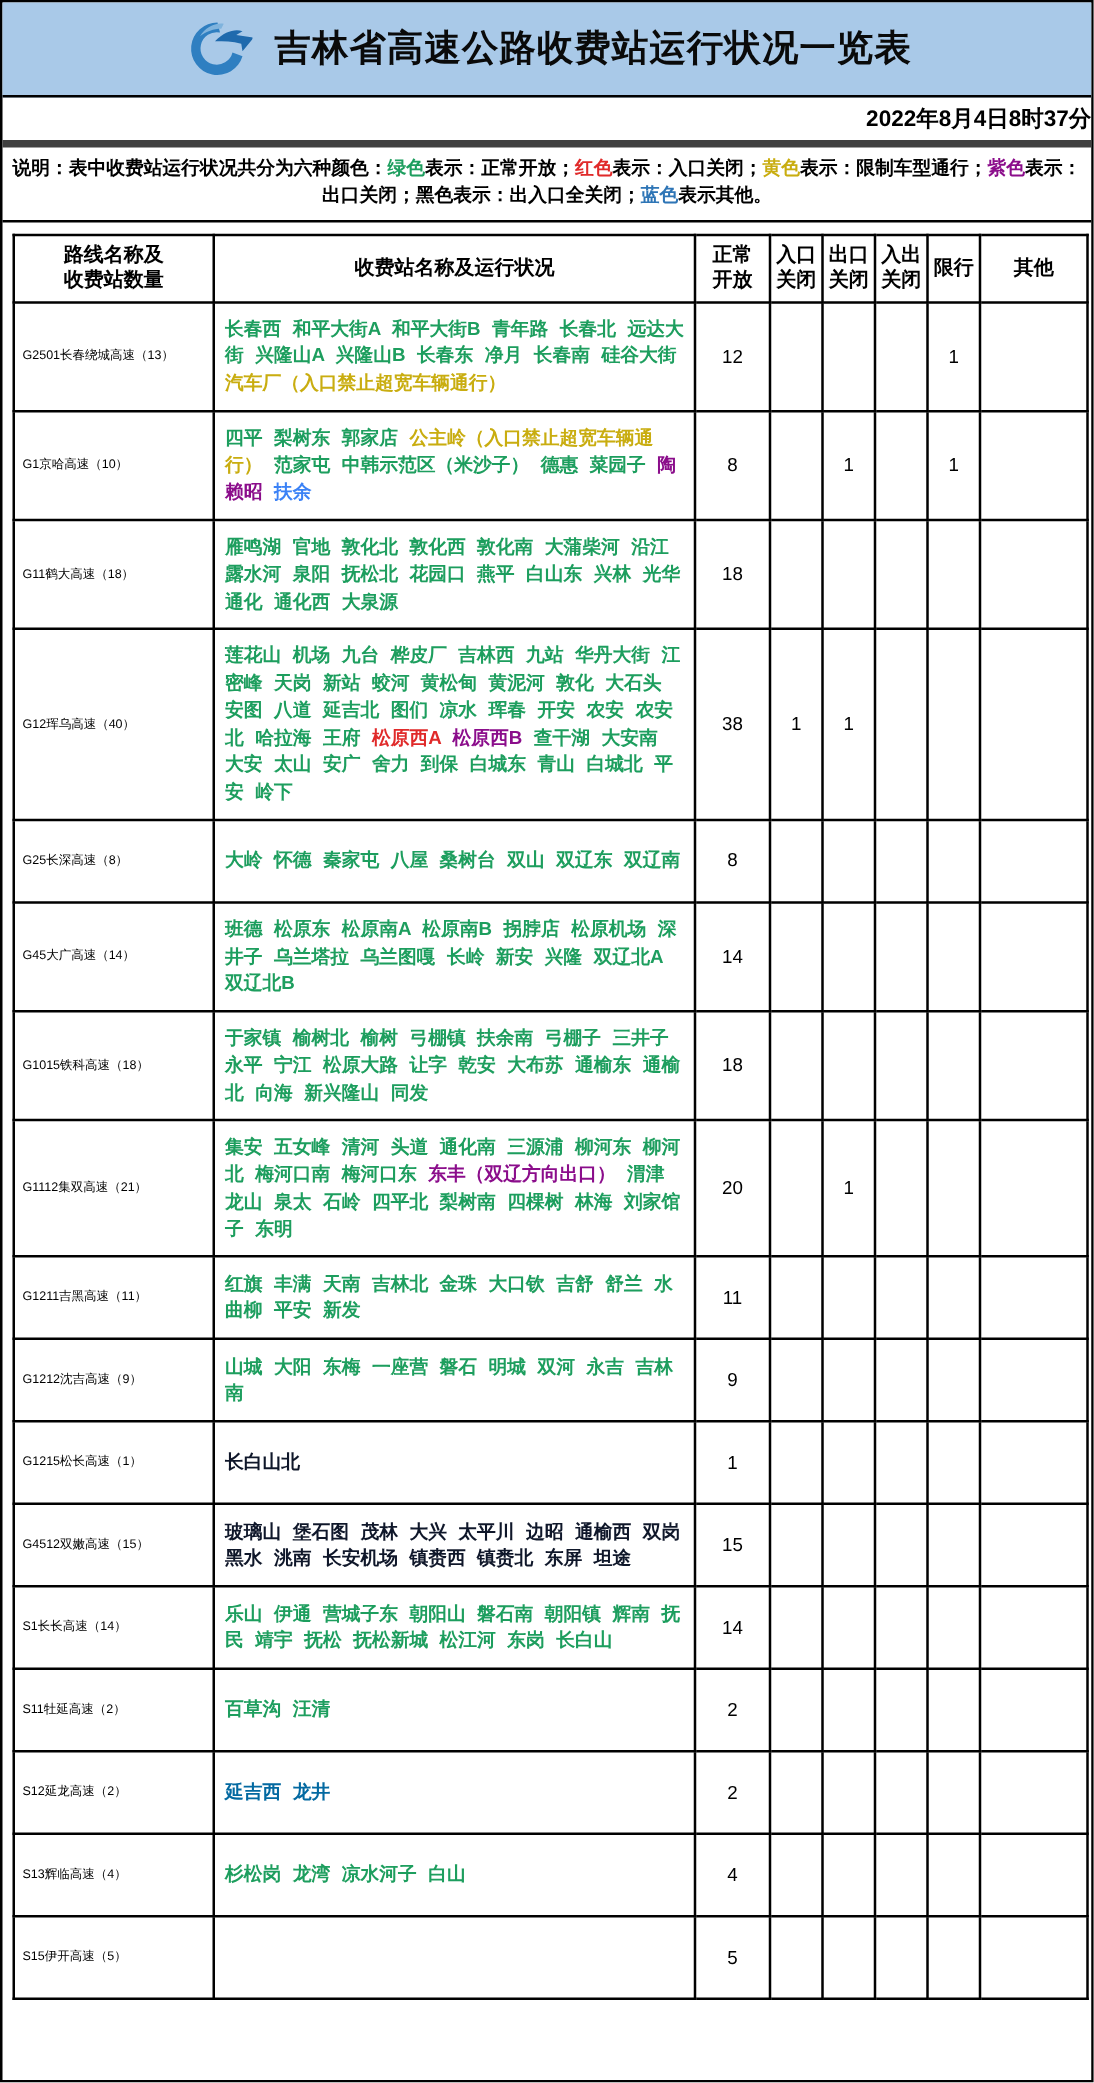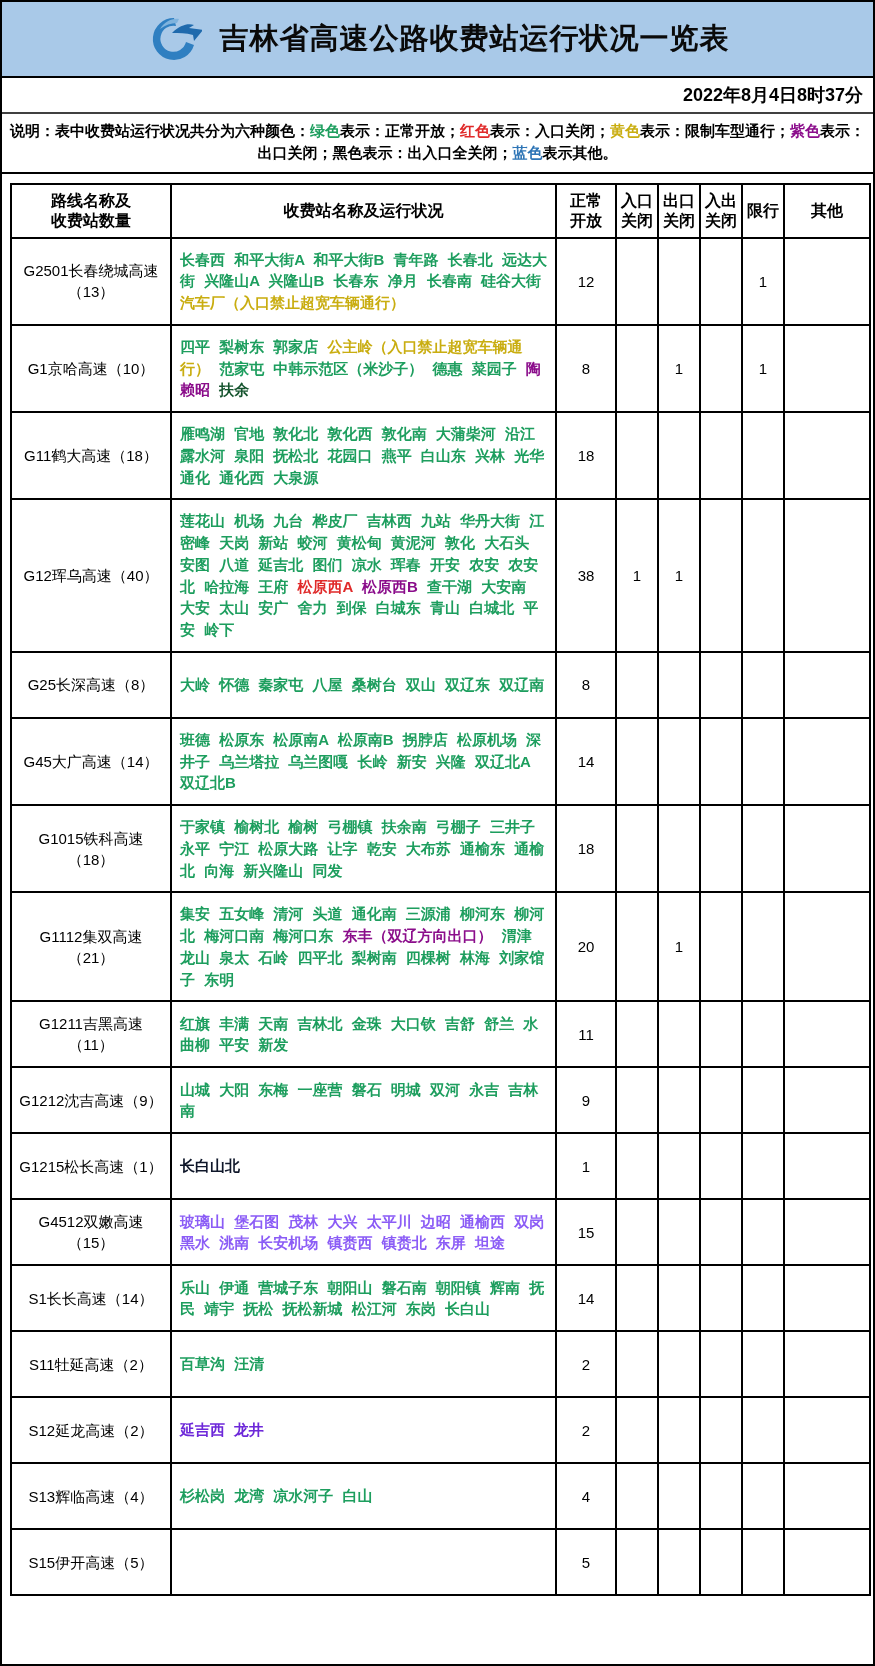--- a/index.html
+++ b/index.html
@@ -3,28 +3,28 @@
 <meta charset="utf-8">
 <style>
   html,body{margin:0;padding:0;background:#fff;}
   body{font-family:"Liberation Sans","DejaVu Sans",sans-serif;color:#000;}
   .page{box-sizing:border-box;width:875px;min-height:1666px;border:2px solid #000;background:#fff;padding-bottom:10px;}
   
   .banner{height:74px;background:#a9c9e8;display:flex;align-items:center;justify-content:center;gap:18px;border-bottom:2px solid #000;}
   .banner h1{margin:0;font-size:29px;font-weight:bold;letter-spacing:1px;color:#0a0a0a;}
   .logo{display:flex;align-items:center;}
   
-  .date-row{height:34px;line-height:34px;text-align:right;padding-right:10px;font-size:18px;font-weight:bold;border-bottom:2px solid #404040;}
+  .date-row{height:34px;line-height:34px;text-align:right;font-size:18px;font-weight:bold;border-bottom:6px solid #404040;}
   
   .legend{margin:0;padding:6px 8px 8px 8px;font-size:15px;font-weight:bold;line-height:1.45;border-bottom:2px solid #000;text-align:center;}
   
   table{border-collapse:collapse;width:859px;margin:9px 8px 0 8px;table-layout:fixed;}
   th,td{border:2px solid #000;}
   thead th{font-size:16px;font-weight:bold;white-space:pre-line;padding:6px 2px;line-height:1.25;background:#fff;}
-  td.route{font-size:15px;text-align:center;padding:4px 6px;line-height:1.4;}
+  td.route{font-size:10px;text-align:left;padding:4px 6px;line-height:1.4;}
   td.stations{font-size:15px;font-weight:bold;padding:10px 8px;line-height:1.45;word-spacing:5px;word-break:break-all;}
   td.num{font-size:15px;text-align:center;padding:2px;}
   tbody td{height:44px;}
 </style>
 </head>
 <body>
 
 <div class="page">
 
   <header class="banner">
@@ -76,21 +76,21 @@
           <td class="stations"><span style="color: rgb(29, 158, 94);">长春西 和平大街A 和平大街B 青年路 长春北 远达大街 兴隆山A 兴隆山B 长春东 净月 长春南 硅谷大街</span><span style="color: rgb(201, 173, 16);"> 汽车厂（入口禁止超宽车辆通行）</span></td>
           <td class="num">12</td>
           <td class="num"></td>
           <td class="num"></td>
           <td class="num"></td>
           <td class="num">1</td>
           <td class="num"></td>
         </tr>
         <tr>
           <td class="route">G1京哈高速（10）</td>
-          <td class="stations"><span style="color: rgb(29, 158, 94);">四平 梨树东 郭家店</span><span style="color: rgb(201, 173, 16);"> 公主岭（入口禁止超宽车辆通行）</span><span style="color: rgb(29, 158, 94);"> 范家屯 中韩示范区（米沙子） 德惠 菜园子</span><span style="color: rgb(139, 13, 139);"> 陶赖昭</span><span style="color: #14532d;"> 扶余</span></td>
+          <td class="stations"><span style="color: rgb(29, 158, 94);">四平 梨树东 郭家店</span><span style="color: rgb(201, 173, 16);"> 公主岭（入口禁止超宽车辆通行）</span><span style="color: rgb(29, 158, 94);"> 范家屯 中韩示范区（米沙子） 德惠 菜园子</span><span style="color: rgb(139, 13, 139);"> 陶赖昭</span><span style="color: #3b82f6;"> 扶余</span></td>
           <td class="num">8</td>
           <td class="num"></td>
           <td class="num">1</td>
           <td class="num"></td>
           <td class="num">1</td>
           <td class="num"></td>
         </tr>
         <tr>
           <td class="route">G11鹤大高速（18）</td>
           <td class="stations"><span style="color: rgb(29, 158, 94);">雁鸣湖 官地 敦化北 敦化西 敦化南 大蒲柴河 沿江 露水河 泉阳 抚松北 花园口 燕平 白山东 兴林 光华 通化 通化西 大泉源</span></td>
@@ -176,21 +176,21 @@
           <td class="stations"><span style="color: #0f172a;">长白山北</span></td>
           <td class="num">1</td>
           <td class="num"></td>
           <td class="num"></td>
           <td class="num"></td>
           <td class="num"></td>
           <td class="num"></td>
         </tr>
         <tr>
           <td class="route">G4512双嫩高速（15）</td>
-          <td class="stations"><span style="color: #8b5cf6; text-align: center;">玻璃山 堡石图 茂林 大兴 太平川 边昭 通榆西 双岗 黑水 洮南 长安机场 镇赉西 镇赉北 东屏 坦途</span></td>
+          <td class="stations"><span style="color: #0f172a; text-align: center;">玻璃山 堡石图 茂林 大兴 太平川 边昭 通榆西 双岗 黑水 洮南 长安机场 镇赉西 镇赉北 东屏 坦途</span></td>
           <td class="num">15</td>
           <td class="num"></td>
           <td class="num"></td>
           <td class="num"></td>
           <td class="num"></td>
           <td class="num"></td>
         </tr>
         <tr>
           <td class="route">S1长长高速（14）</td>
           <td class="stations"><span style="color: rgb(29, 158, 94);">乐山 伊通 营城子东 朝阳山 磐石南 朝阳镇 辉南 抚民 靖宇 抚松 抚松新城 松江河 东岗 长白山</span></td>
@@ -206,21 +206,21 @@
           <td class="stations"><span style="color: rgb(29, 158, 94);">百草沟 汪清</span></td>
           <td class="num">2</td>
           <td class="num"></td>
           <td class="num"></td>
           <td class="num"></td>
           <td class="num"></td>
           <td class="num"></td>
         </tr>
         <tr>
           <td class="route">S12延龙高速（2）</td>
-          <td class="stations"><span style="color: #6d28d9; font-family: Liberation Serif, serif;">延吉西 龙井</span></td>
+          <td class="stations"><span style="color: #0369a1;">延吉西 龙井</span></td>
           <td class="num">2</td>
           <td class="num"></td>
           <td class="num"></td>
           <td class="num"></td>
           <td class="num"></td>
           <td class="num"></td>
         </tr>
         <tr>
           <td class="route">S13辉临高速（4）</td>
           <td class="stations"><span style="color: rgb(29, 158, 94);">杉松岗 龙湾 凉水河子 白山</span></td>

